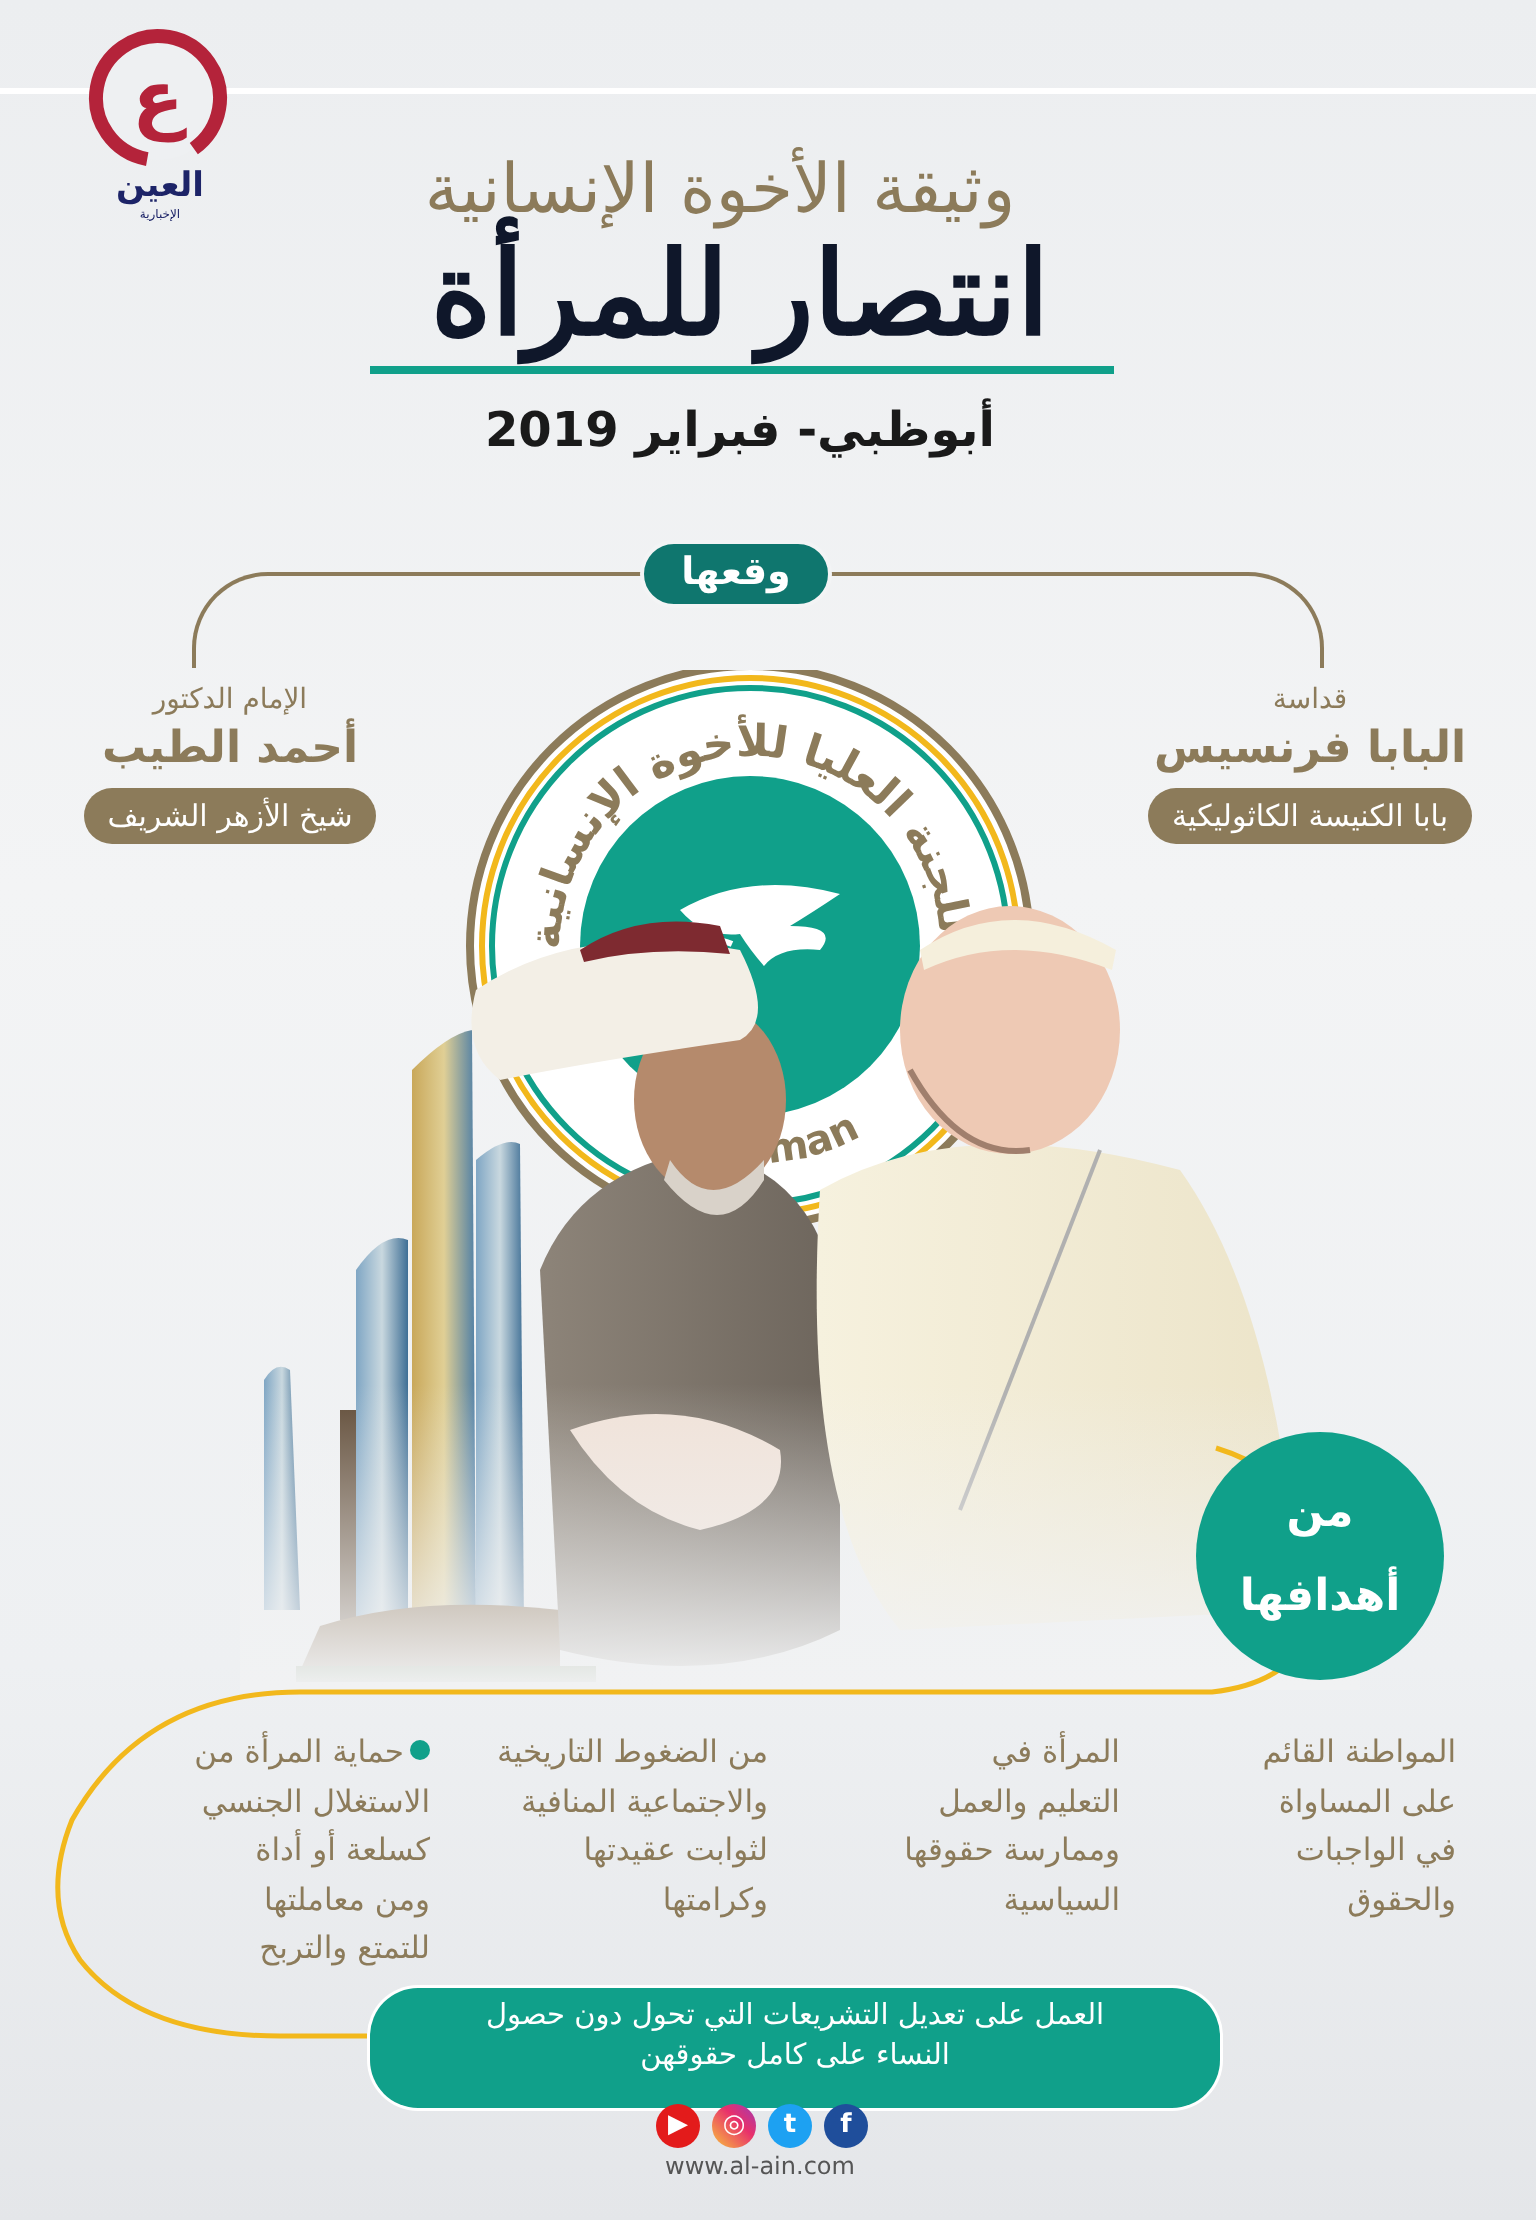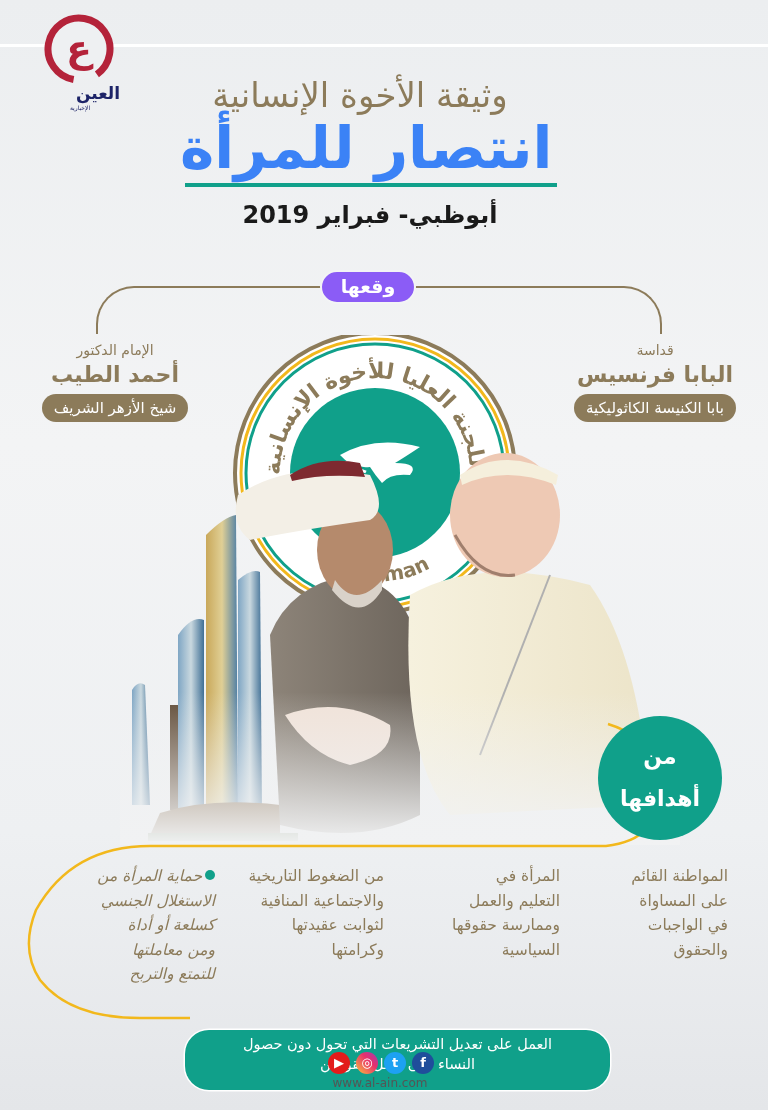--- a/index.html
+++ b/index.html
@@ -10,52 +10,52 @@
       background: linear-gradient(180deg, #eceef0 0%, #f3f4f5 40%, #eef0f2 75%, #e4e6e9 100%);
       direction: rtl;
     }
     .abs { position: absolute; }
     .top-line { left: 0; right: 0; top: 44px; height: 3px; background: #ffffff; }
 
     
     .logo { left: 40px; top: 12px; width: 80px; height: 100px; direction: ltr; }
     .logo-ring { position: absolute; left: 4px; top: 2px; width: 70px; height: 70px; }
     .logo-text {
-      position: absolute; left: 0; top: 72px; width: 80px; text-align: right;
+      position: absolute; left: 0; top: 72px; width: 80px; text-align: center;
       font-family: "DejaVu Sans", sans-serif; font-weight: bold; font-size: 17px;
       color: #1d2468; line-height: 18px;
     }
     .logo-sub {
       position: absolute; left: 0; top: 92px; width: 80px; text-align: center;
       font-size: 6px; color: #1d2468; line-height: 7px;
     }
 
     
     .title1 {
       left: 150px; width: 420px; top: 72px; text-align: center;
       font-size: 34px; font-weight: normal; color: #8c7b5a; line-height: 46px;
     }
     .title2 {
-      left: 180px; width: 380px; top: 112px; text-align: left;
-      font-size: 58px; font-weight: bold; color: #3b82f6; line-height: 72px;
+      left: 180px; width: 380px; top: 112px; text-align: center;
+      font-size: 58px; font-weight: bold; color: #0f172a; line-height: 72px; font-family: Liberation Serif, serif;
     }
     .title-rule { left: 185px; width: 372px; top: 183px; height: 4px; background: #10a08a; }
     .title3 {
       left: 230px; width: 280px; top: 197px; text-align: center;
       font-size: 24px; font-weight: bold; color: #1a1a1a; line-height: 36px;
     }
 
     
     .connector {
       left: 96px; top: 286px; width: 566px; height: 48px;
       border: 2px solid #8c7b5a; border-bottom: none; border-radius: 38px 38px 0 0;
     }
     .signers-pill {
       left: 320px; top: 270px; width: 96px; height: 34px; border-radius: 17px;
-      background: #8b5cf6; border: 2px solid #f3f4f5; color: #fff;
+      background: #0f766e; border: 2px solid #f3f4f5; color: #fff;
       font-size: 19px; font-weight: bold; text-align: center; line-height: 29px;
     }
 
     .signer { width: 200px; text-align: center; }
     .signer-title { font-size: 14px; color: #8c7b5a; line-height: 20px; }
     .signer-name { font-size: 22px; font-weight: bold; color: #8c7b5a; line-height: 30px; }
     .signer-role {
       display: inline-block; margin-top: 4px; padding: 0 12px; height: 28px; border-radius: 14px;
       background: #8c7b5a; color: #fff; font-size: 15px; line-height: 28px; white-space: nowrap;
     }
@@ -80,28 +80,27 @@
     .goal {
       font-size: 15.5px; color: #8c7b5a; line-height: 24.5px; text-align: right;
     }
     .goal .bullet {
       display: inline-block; width: 10px; height: 10px; border-radius: 50%;
       background: #10a08a; margin-left: 3px; vertical-align: 1px;
     }
     .goal-1 { left: 582px; top: 864px; width: 146px; }
     .goal-2 { left: 400px; top: 864px; width: 160px; }
     .goal-3 { left: 216px; top: 864px; width: 168px; }
-    .goal-4 { left: 40px; top: 864px; width: 175px; font-style: italic; }
+    .goal-4 { left: 40px; top: 864px; width: 175px; }
 
     .final-pill {
       left: 185px; top: 994px; width: 425px; height: 60px; border-radius: 24px;
       background: #10a08a; color: #fff; text-align: center;
       font-size: 14.5px; line-height: 20px; padding-top: 4px;
       box-shadow: 0 0 0 1.5px #ffffff;
-      margin-top: 36px;
     }
 
     
     .social { left: 328px; top: 1052px; height: 22px; display: flex; gap: 6px; direction: ltr; }
     .social span {
       width: 22px; height: 22px; border-radius: 50%; display: inline-block;
       color: #fff; font-size: 13px; font-weight: bold; text-align: center; line-height: 22px;
     }
     .soc-yt { background: #e31b1b; }
     .soc-ig { background: linear-gradient(45deg, #f9c23c, #e8306b 60%, #a03bb4); }

